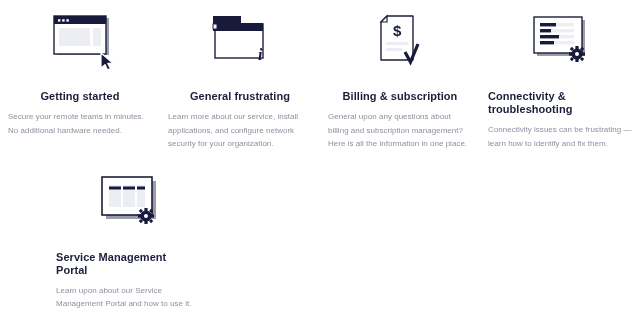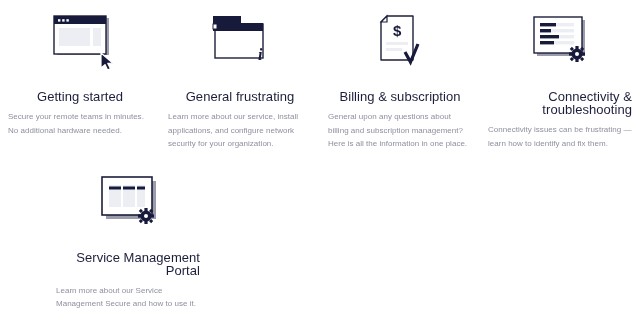--- a/index.html
+++ b/index.html
@@ -35,24 +35,24 @@
     padding: 0 8px;
   }
   .icon-wrap {
     width: 78px;
     height: 64px;
     position: relative;
     margin-bottom: 14px;
     display: block;
   }
   .card-title {
-    font-size: 13px;
-    font-weight: normal;
+    font-size: 11px;
+    font-weight: bold;
     color: #1c1f3b;
-    text-align: right;
+    text-align: left;
     line-height: 13px;
     letter-spacing: 0.05px;
     margin: 0 0 7px 0;
   }
   .card-desc {
     font-size: 8px;
     color: #8e909f;
     text-align: left;
     line-height: 13.5px;
     margin: 0;
@@ -175,18 +175,18 @@
             <rect x="5" y="-1.6" width="3" height="3.2" fill="#171a3a"></rect>
             <rect x="-6.6" y="-6.6" width="3" height="3" fill="#171a3a" transform="rotate(45 -5.1 -5.1)"></rect>
             <rect x="3.6" y="3.6" width="3" height="3" fill="#171a3a" transform="rotate(45 5.1 5.1)"></rect>
             <rect x="3.6" y="-6.6" width="3" height="3" fill="#171a3a" transform="rotate(45 5.1 -5.1)"></rect>
             <rect x="-6.6" y="3.6" width="3" height="3" fill="#171a3a" transform="rotate(45 -5.1 5.1)"></rect>
             <circle cx="0" cy="0" r="2" fill="#ffffff"></circle>
           </g>
         </svg>
       </div>
       <div class="card-title">Service Management Portal</div>
-      <div class="card-desc">Learn more about our Service Management Secure and how to use it.</div>
+      <div class="card-desc">Learn upon about our Service Management Portal and how to use it.</div>
     </div>
 
   </div>
 
 </div>
 
 </body></html>

